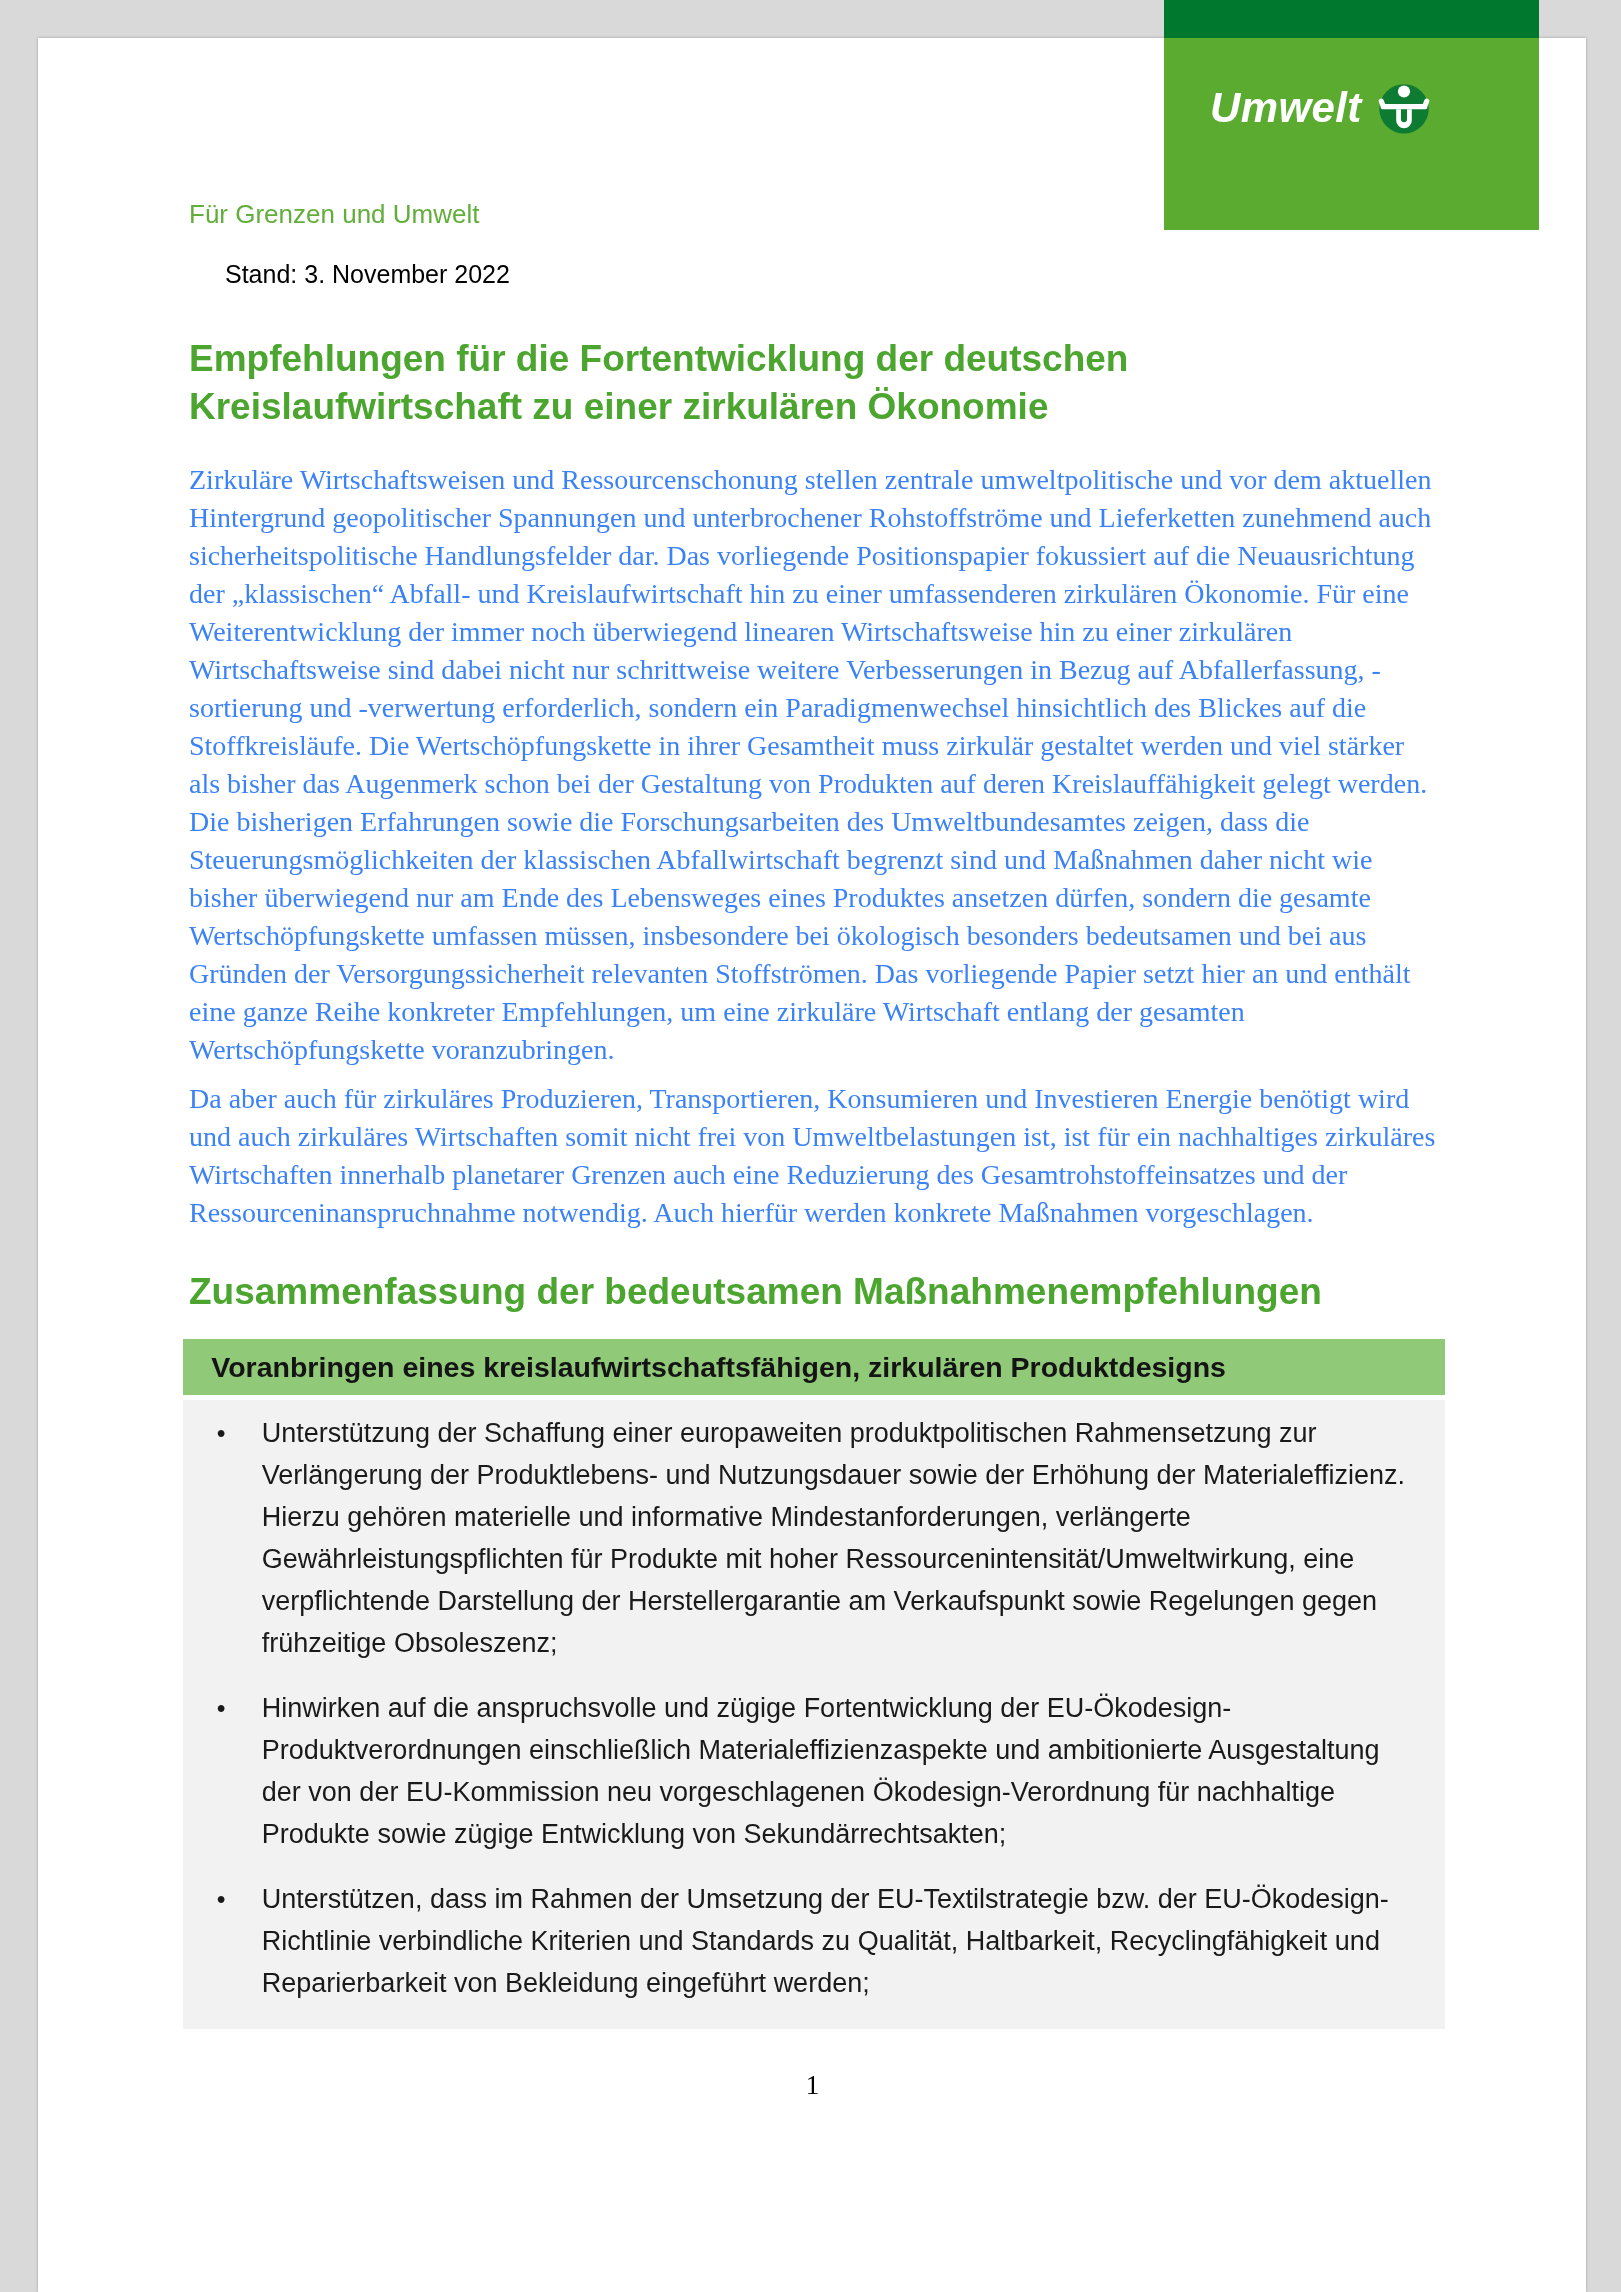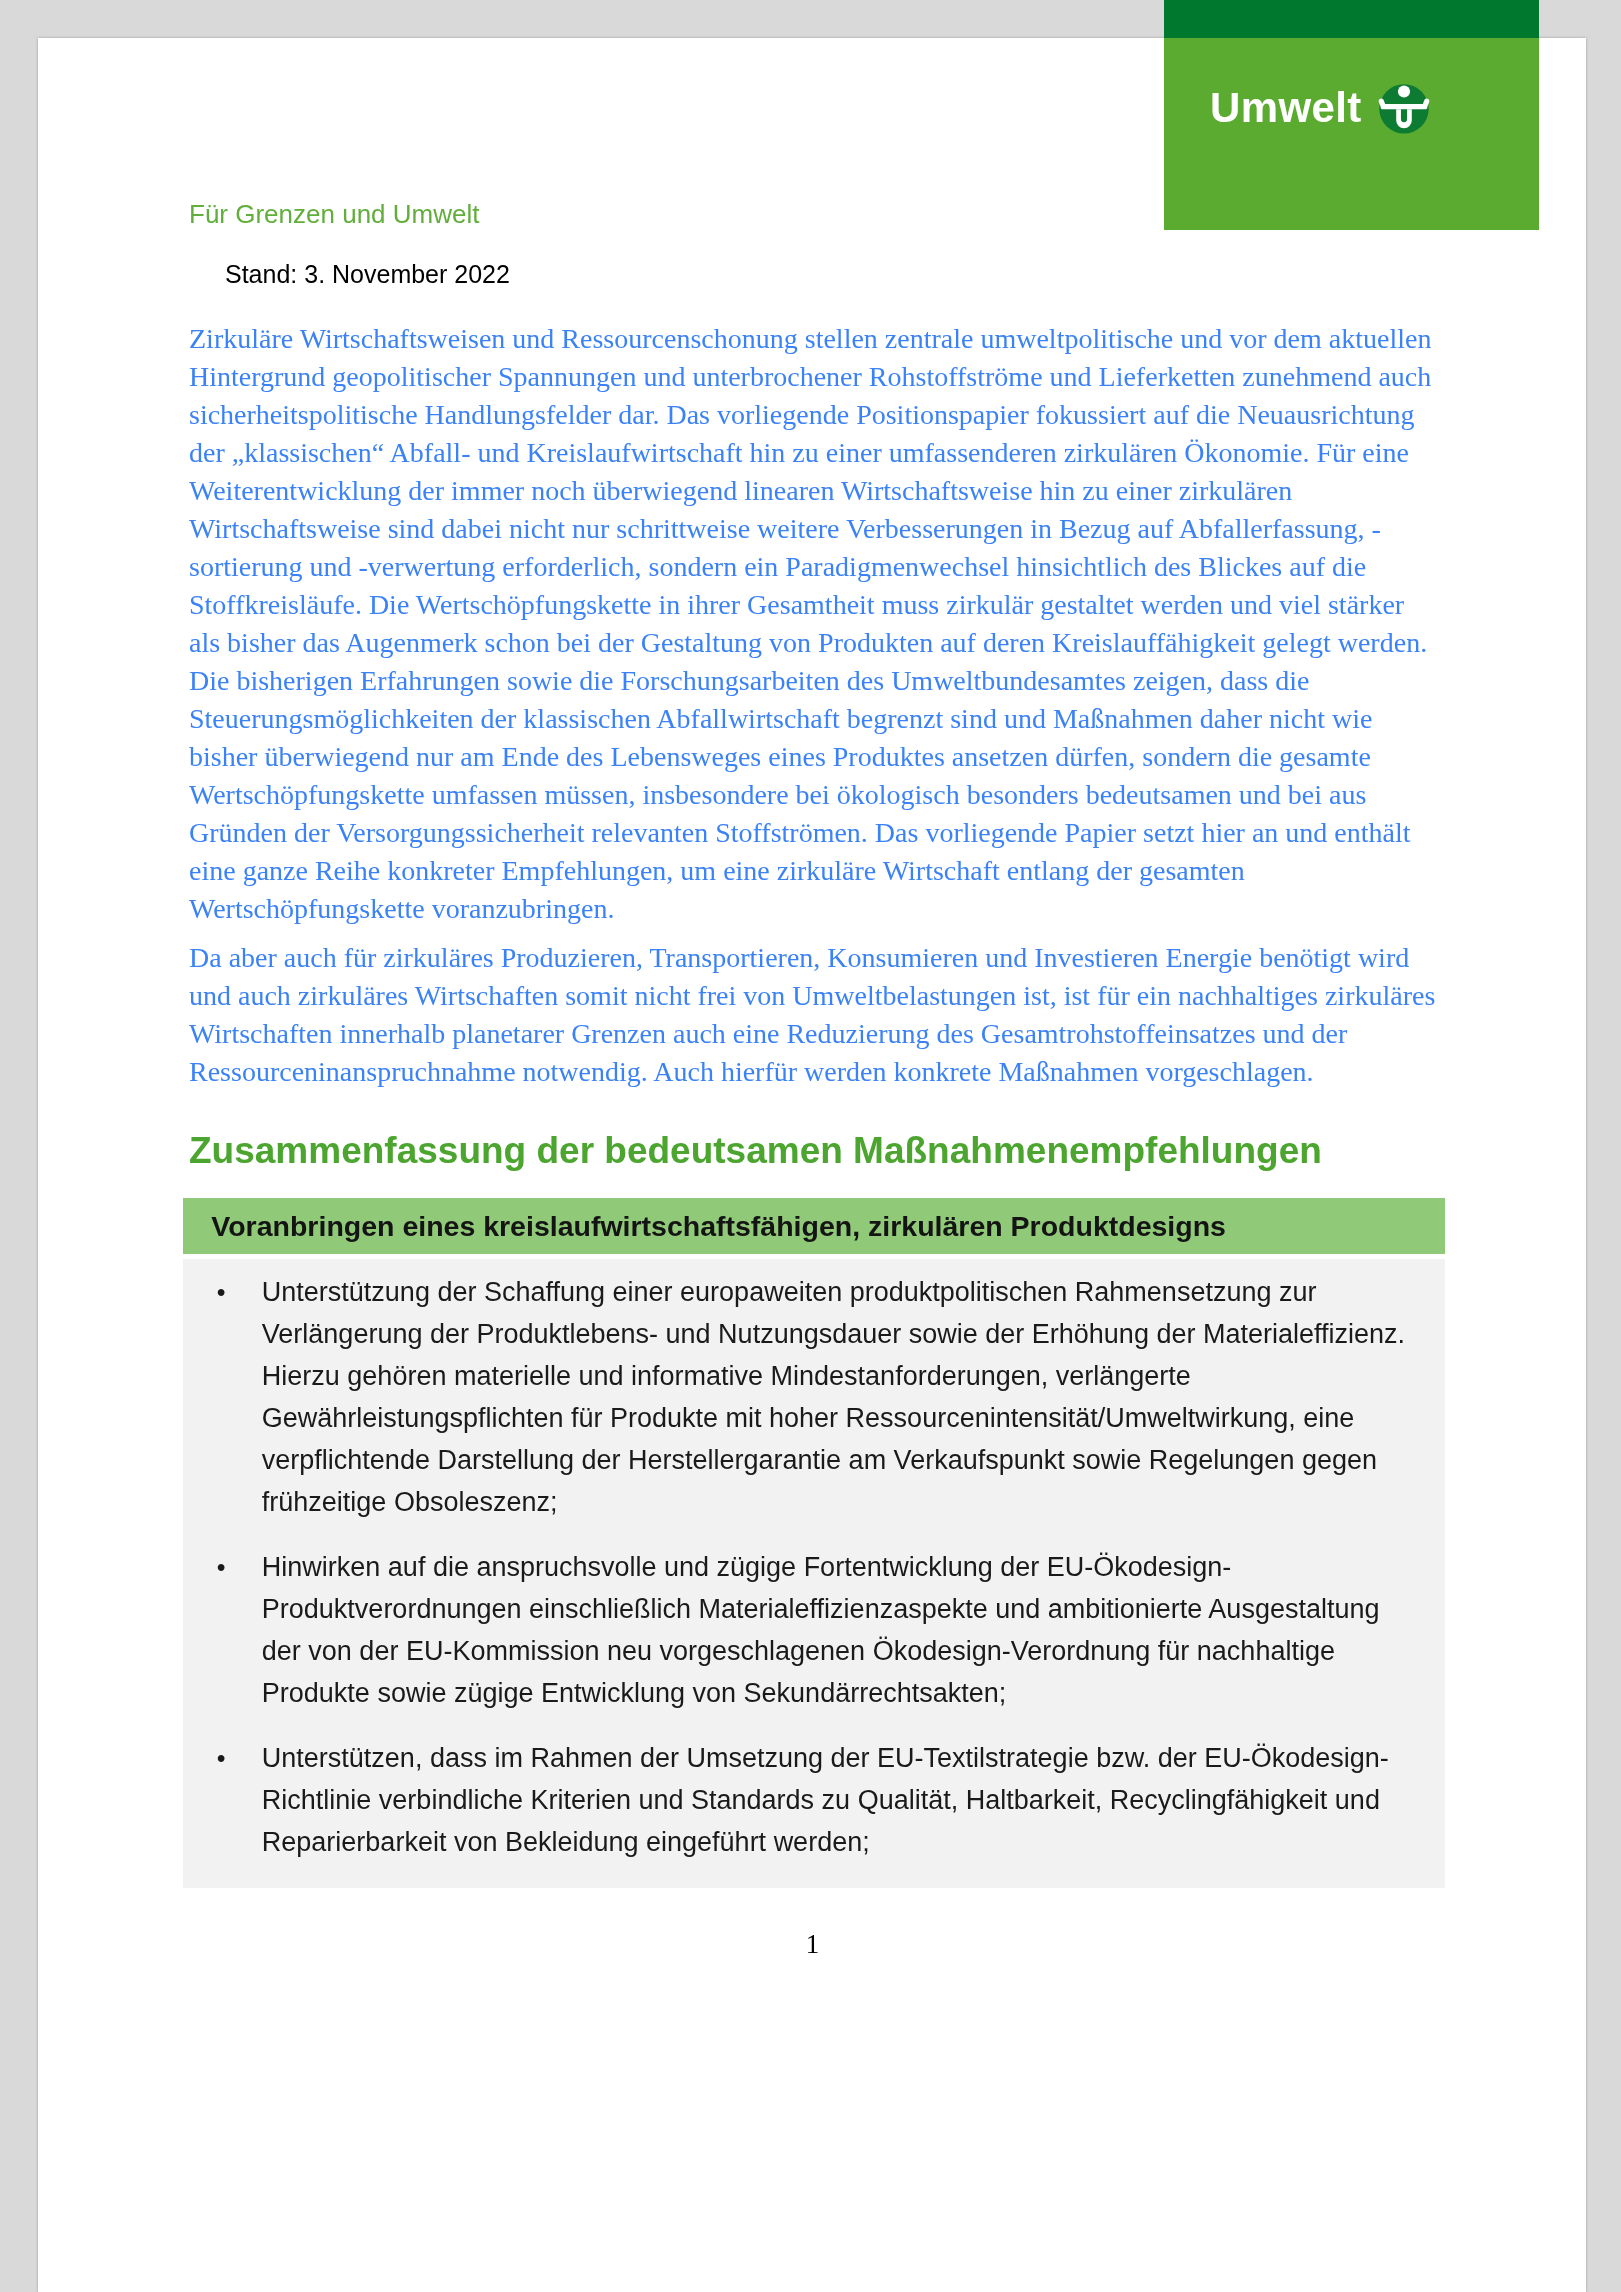--- a/index.html
+++ b/index.html
@@ -21,20 +21,21 @@
     box-sizing: border-box;
     padding: 0 150px 0 151px;
   }
 
   
   .logo {
     position: absolute;
     left: 1164px; top: 0;
     width: 375px; height: 292px;
     z-index: 5;
+    font-style: italic;
   }
   .logo-cap   { height: 38px; background: #00782e; }
   .logo-body  {
     height: 192px; background: #5cab31;
     box-sizing: border-box;
     padding: 43px 0 0 46px;
     color: #ffffff;
     font-weight: bold;
     font-size: 42px;
     line-height: 53px;
@@ -126,20 +127,21 @@
 <body>
 
 <div class="canvas">
 
   <div class="page">
 
     <div class="tagline">Für Grenzen und Umwelt</div>
 
     <div class="standline">Stand: 3. November 2022</div>
 
+    <h1 class="doc-title">Empfehlungen für die Fortentwicklung der deutschen Kreislaufwirtschaft zu einer zirkulären Ökonomie</h1>
 
     <p class="body-par">Zirkuläre Wirtschaftsweisen und Ressourcenschonung stellen zentrale umweltpolitische und vor dem aktuellen Hintergrund geopolitischer Spannungen und unterbrochener Rohstoffströme und Lieferketten zunehmend auch sicherheitspolitische Handlungsfelder dar. Das vorliegende Positionspapier fokussiert auf die Neuausrichtung der „klassischen“ Abfall- und Kreislaufwirtschaft hin zu einer umfassenderen zirkulären Ökonomie. Für eine Weiterentwicklung der immer noch überwiegend linearen Wirtschaftsweise hin zu einer zirkulären Wirtschaftsweise sind dabei nicht nur schrittweise weitere Verbesserungen in Bezug auf Abfallerfassung, -sortierung und -verwertung erforderlich, sondern ein Paradigmenwechsel hinsichtlich des Blickes auf die Stoffkreisläufe. Die Wertschöpfungskette in ihrer Gesamtheit muss zirkulär gestaltet werden und viel stärker als bisher das Augenmerk schon bei der Gestaltung von Produkten auf deren Kreislauffähigkeit gelegt werden. Die bisherigen Erfahrungen sowie die Forschungsarbeiten des Umweltbundesamtes zeigen, dass die Steuerungsmöglichkeiten der klassischen Abfallwirtschaft begrenzt sind und Maßnahmen daher nicht wie bisher überwiegend nur am Ende des Lebensweges eines Produktes ansetzen dürfen, sondern die gesamte Wertschöpfungskette umfassen müssen, insbesondere bei ökologisch besonders bedeutsamen und bei aus Gründen der Versorgungssicherheit relevanten Stoffströmen. Das vorliegende Papier setzt hier an und enthält eine ganze Reihe konkreter Empfehlungen, um eine zirkuläre Wirtschaft entlang der gesamten Wertschöpfungskette voranzubringen.</p>
 
     <p class="body-par">Da aber auch für zirkuläres Produzieren, Transportieren, Konsumieren und Investieren Energie benötigt wird und auch zirkuläres Wirtschaften somit nicht frei von Umweltbelastungen ist, ist für ein nachhaltiges zirkuläres Wirtschaften innerhalb planetarer Grenzen auch eine Reduzierung des Gesamtrohstoffeinsatzes und der Ressourceninanspruchnahme notwendig. Auch hierfür werden konkrete Maßnahmen vorgeschlagen.</p>
 
     <h2 class="section-heading">Zusammenfassung der bedeutsamen Maßnahmenempfehlungen</h2>
 
     <div class="bar-header">Voranbringen eines kreislaufwirtschaftsfähigen, zirkulären Produktdesigns</div>
 
     <div class="highlight-box">

